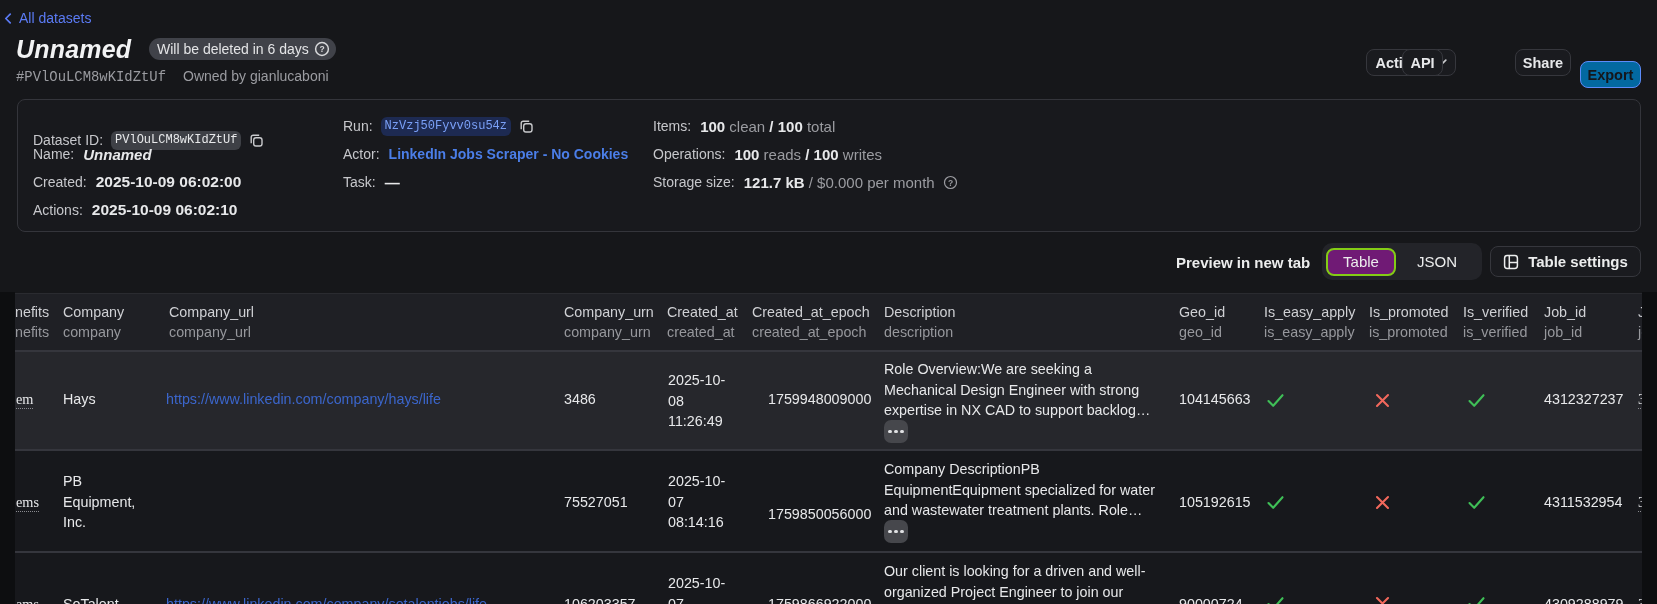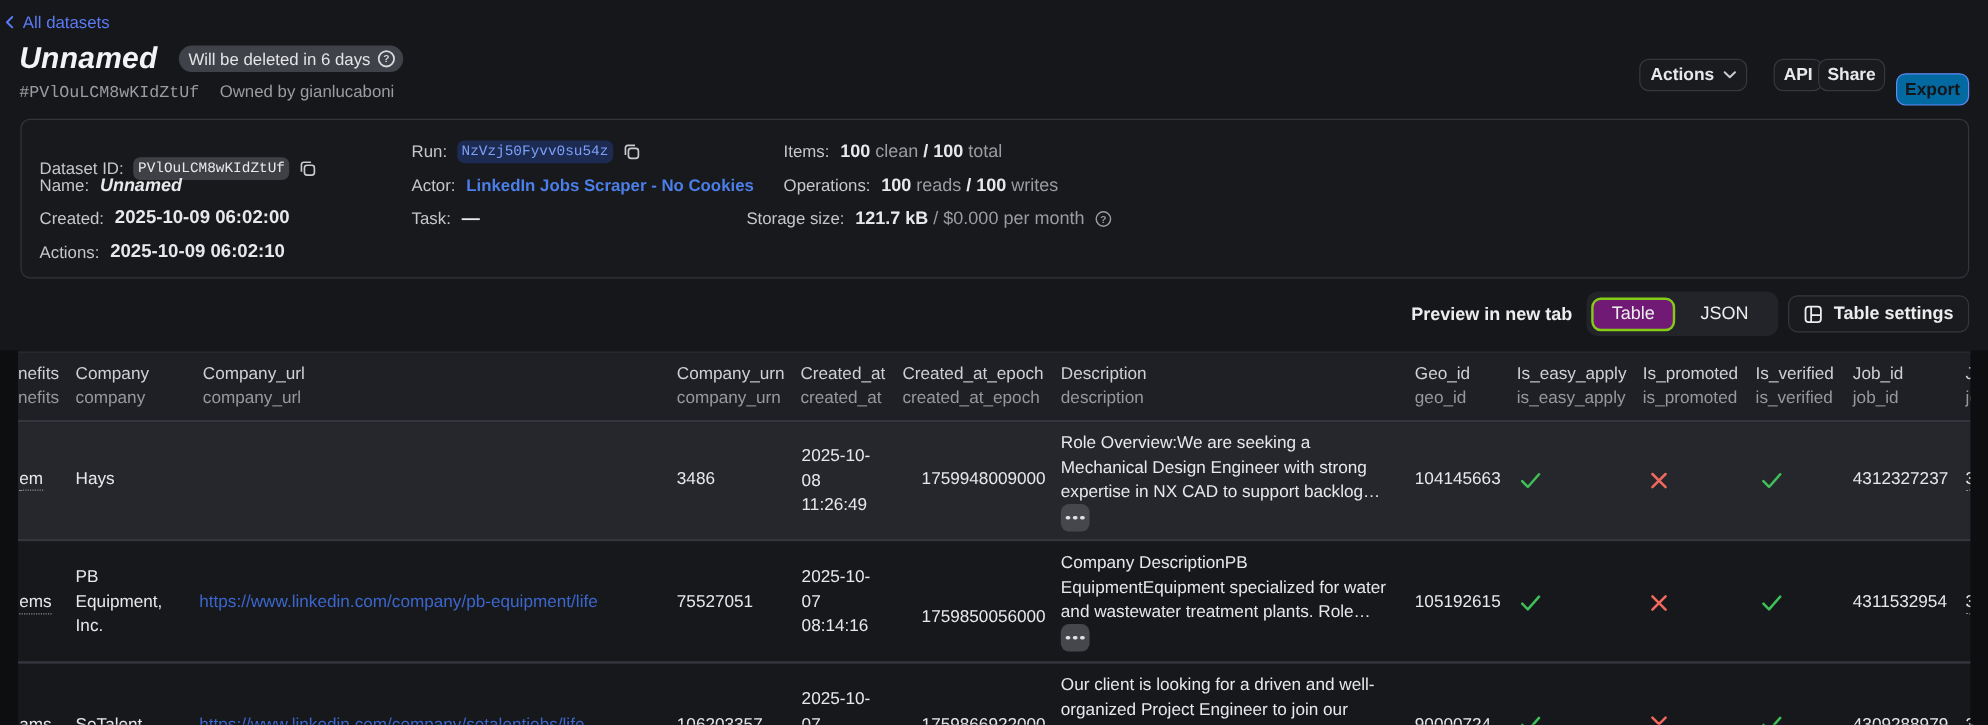--- a/index.html
+++ b/index.html
@@ -37,21 +37,21 @@
 
 .tbl { left:0; top:294px; width:1657px; height:310px; background:#17181c; }
 .thead { position:absolute; left:0; top:-1.5px; width:1657px; height:57.5px; background:#1f2025; border-top:1.5px solid #2a2b30; }
 .sep { position:absolute; left:0; width:1657px; height:2px; background:#35363d; }
 .row1bg { position:absolute; left:0; top:58px; width:1657px; height:97px; background:#26272c; }
 .hc { position:absolute; top:8px; white-space:nowrap; line-height:20px; font-size:14.3px; }
 .hc .t { color:#cfd0d4; }
 .hc .f { color:#97989d; }
 .cell { position:absolute; white-space:nowrap; line-height:20.5px; font-size:14.3px; color:#e7e8ea; }
 .cell a { color:#3b66cc; }
-.trunc { border-bottom:1px dotted #8a8b90; padding-bottom:1px; }
+.trunc { border-bottom:1px dotted #8a8b90; padding-bottom:1px;font-family:Liberation Serif, serif; }
 .dots { position:absolute; width:24px; height:23px; border-radius:7px; background:#46474c; display:flex; align-items:center; justify-content:center; gap:2.5px; }
 .dots i { width:3.5px; height:3.5px; border-radius:50%; background:#e0e1e3; display:block; }
 .shadeL { position:absolute; left:0; top:292px; width:15px; height:312px; background:#0d0e10; }
 .shadeR { position:absolute; left:1642px; top:292px; width:15px; height:312px; background:#0d0e10; }
 svg { display:block; }
 </style>
 </head>
 <body>
 
 <a class="abs back"><svg style="display:inline-block;vertical-align:-1px" width="8" height="11" viewBox="0 0 8 11">
@@ -63,21 +63,21 @@
 <svg width="16" height="16" viewBox="0 0 16 16">
       <circle cx="8" cy="8" r="6.4" fill="none" stroke="#d8d9db" stroke-width="1.5"></circle>
       <text x="8" y="11" text-anchor="middle" font-size="8.5" font-weight="bold" fill="#d8d9db" font-family="Liberation Sans">?</text>
     </svg>
 </div>
 <div class="abs meta"><span class="mono" style="font-size:13.9px">#PVlOuLCM8wKIdZtUf</span><span style="margin-left:17px">Owned by gianlucaboni</span></div>
 
 <div class="btn" style="left:1366px; width:90px;">Actions <svg width="11" height="7" viewBox="0 0 11 7">
       <path d="M1.2 1.2 L5.5 5.3 L9.8 1.2" fill="none" stroke="#c9cacd" stroke-width="1.7" stroke-linecap="round" stroke-linejoin="round"></path>
     </svg></div>
-<div class="btn" style="left:1478px; width:41px;">API</div>
+<div class="btn" style="left:1402px; width:41px;">API</div>
 <div class="btn" style="left:1515px; width:56px;">Share</div>
 <div class="btn blue" style="left:1580px; width:61px;">Export</div>
 
 <div class="abs card"></div>
 
 <div class="crow" style="left:33px; top:130px;">
     <span class="clabel">Dataset ID:</span>
     <span class="cpill" style="margin-left:8px">PVlOuLCM8wKIdZtUf</span>
     <span class="copy">
       <svg width="15" height="15" viewBox="0 0 15 15">
@@ -125,21 +125,21 @@
     <span class="bold">/ 100</span>
     <span class="grey">&nbsp;total</span>
   </div>
 <div class="crow" style="left:653px; top:144px;">
     <span class="clabel">Operations:</span>
     <span class="bold" style="margin-left:9px">100</span>
     <span class="grey">&nbsp;reads&nbsp;</span>
     <span class="bold">/ 100</span>
     <span class="grey">&nbsp;writes</span>
   </div>
-<div class="crow" style="left:622px; top:172px;justify-content:space-between;">
+<div class="crow" style="left:653px; top:172px;justify-content:space-between;">
     <span class="clabel">Storage size:</span>
     <span class="bold" style="margin-left:9px">121.7 kB</span>
     <span class="grey">&nbsp;/ $0.000 per month</span>
     <span class="copy">
       <svg width="15" height="15" viewBox="0 0 15 15">
         <circle cx="7.5" cy="7.5" r="6" fill="none" stroke="#9b9ca1" stroke-width="1.2"></circle>
         <text x="7.5" y="10.6" text-anchor="middle" font-size="8.5" font-weight="bold" fill="#9b9ca1" font-family="Liberation Sans">?</text>
       </svg>
     </span>
   </div>
@@ -209,20 +209,21 @@
       <div class="t">Job_id</div>
       <div class="f">job_id</div>
     </div>
   <div class="hc" style="left:1638px;">
       <div class="t">Job_f</div>
       <div class="f">job_f</div>
     </div>
 
   <div class="cell" style="left:16px; top:95px;"><span class="trunc">em</span></div>
   <div class="cell" style="left:63px; top:95px;">Hays</div>
+  <div class="cell" style="left:166px; top:95px;"><a>https://www.linkedin.com/company/hays/life</a></div>
   <div class="cell" style="left:564px; top:95px;">3486</div>
   <div class="cell" style="left:668px; top:76px;">2025-10-<br>08<br>11:26:49</div>
   <div class="cell" style="left:768px; top:95px;">1759948009000</div>
   <div class="cell" style="left:884px; top:65px;">Role Overview:We are seeking a<br>Mechanical Design Engineer with strong<br>expertise in NX CAD to support backlog…</div>
   <div class="dots" style="left:884px; top:126px;">
       <i></i>
       <i></i>
       <i></i>
     </div>
   <div class="cell" style="left:1179px; top:95px;">104145663</div>
@@ -233,21 +234,20 @@
       <path d="M3 3 L14 14 M14 3 L3 14" fill="none" stroke="#f2685c" stroke-width="2.1" stroke-linecap="round"></path>
     </svg>
   <svg class="abs" style="left:1467px; top:97px;" width="19" height="19" viewBox="0 0 19 19">
       <path d="M2.5 10 L7.2 14.8 L16.5 4.2" fill="none" stroke="#3fbf57" stroke-width="2.1" stroke-linecap="round" stroke-linejoin="round"></path>
     </svg>
   <div class="cell" style="left:1544px; top:95px;">4312327237</div>
   <div class="cell" style="left:1638px; top:95px;"><span class="trunc">3…</span></div>
 
   <div class="cell" style="left:16px; top:198px;"><span class="trunc">ems</span></div>
   <div class="cell" style="left:63px; top:177px;">PB<br>Equipment,<br>Inc.</div>
-  <div class="cell" style="left:166px; top:198px;"><a>https://www.linkedin.com/company/pb-equipment/life</a></div>
   <div class="cell" style="left:564px; top:198px;">75527051</div>
   <div class="cell" style="left:668px; top:177px;">2025-10-<br>07<br>08:14:16</div>
   <div class="cell" style="left:768px; top:198px;margin-top:12px;">1759850056000</div>
   <div class="cell" style="left:884px; top:165px;">Company DescriptionPB<br>EquipmentEquipment specialized for water<br>and wastewater treatment plants. Role…</div>
   <div class="dots" style="left:884px; top:226px;">
       <i></i>
       <i></i>
       <i></i>
     </div>
   <div class="cell" style="left:1179px; top:198px;">105192615</div>

